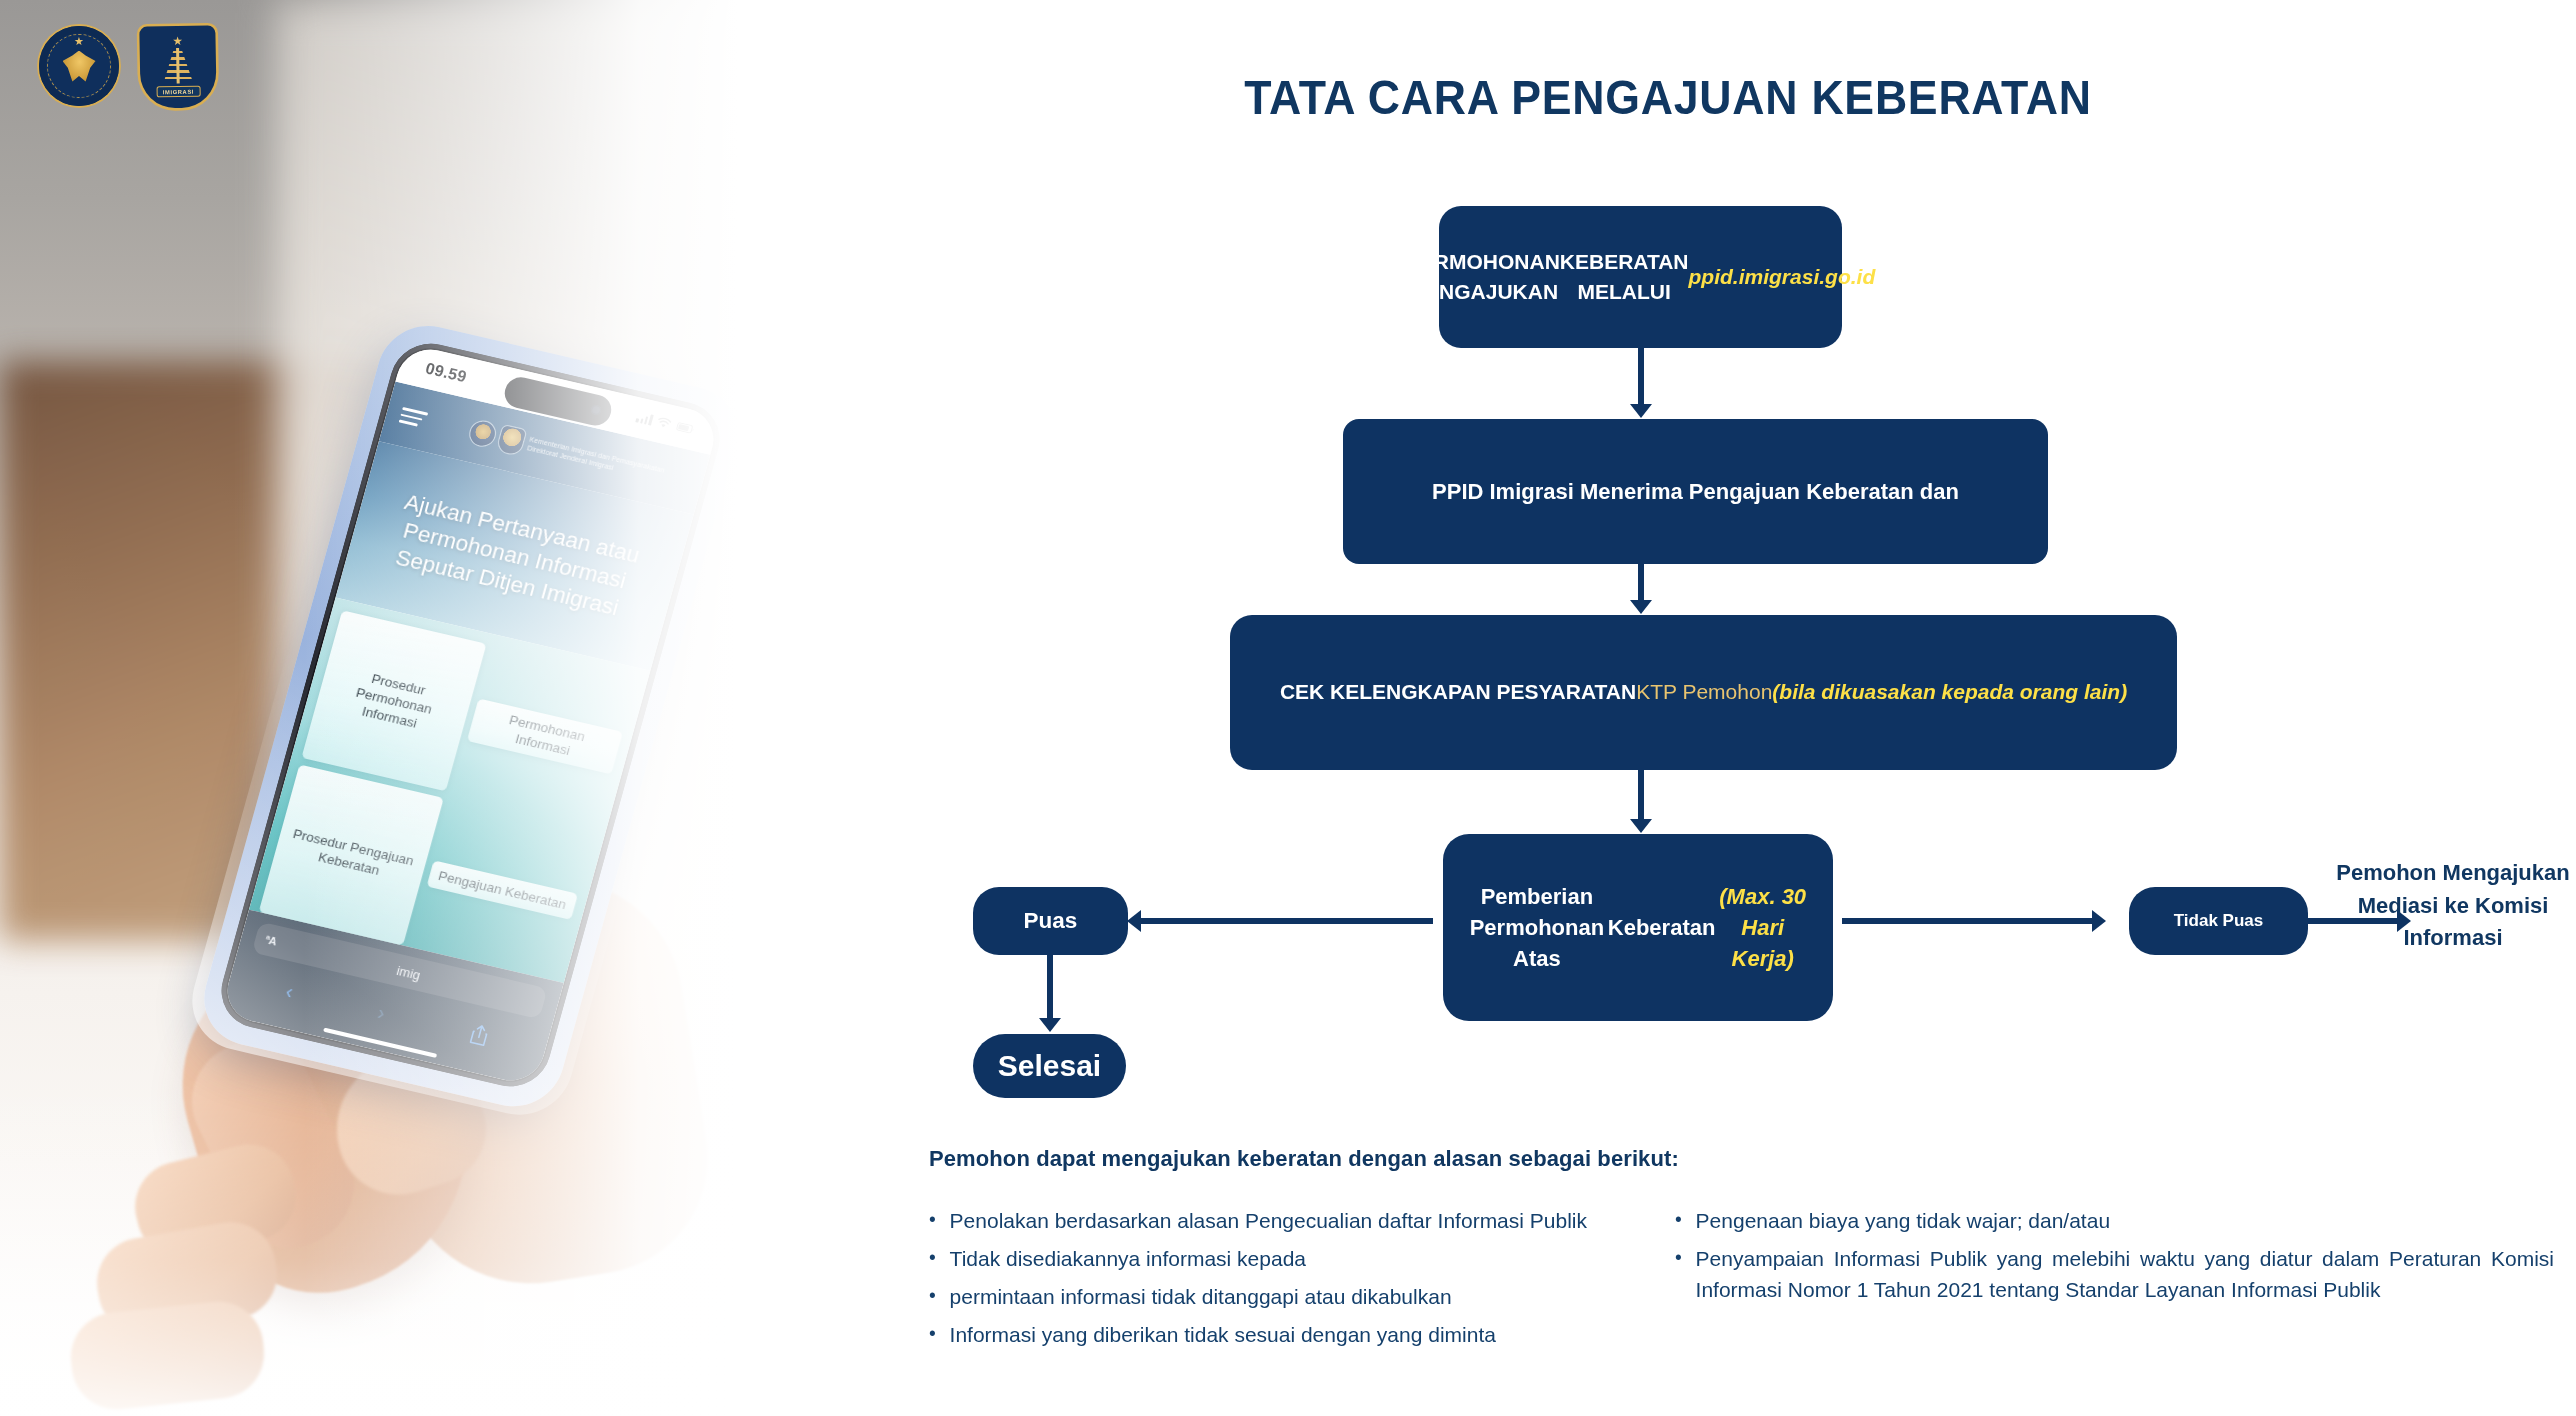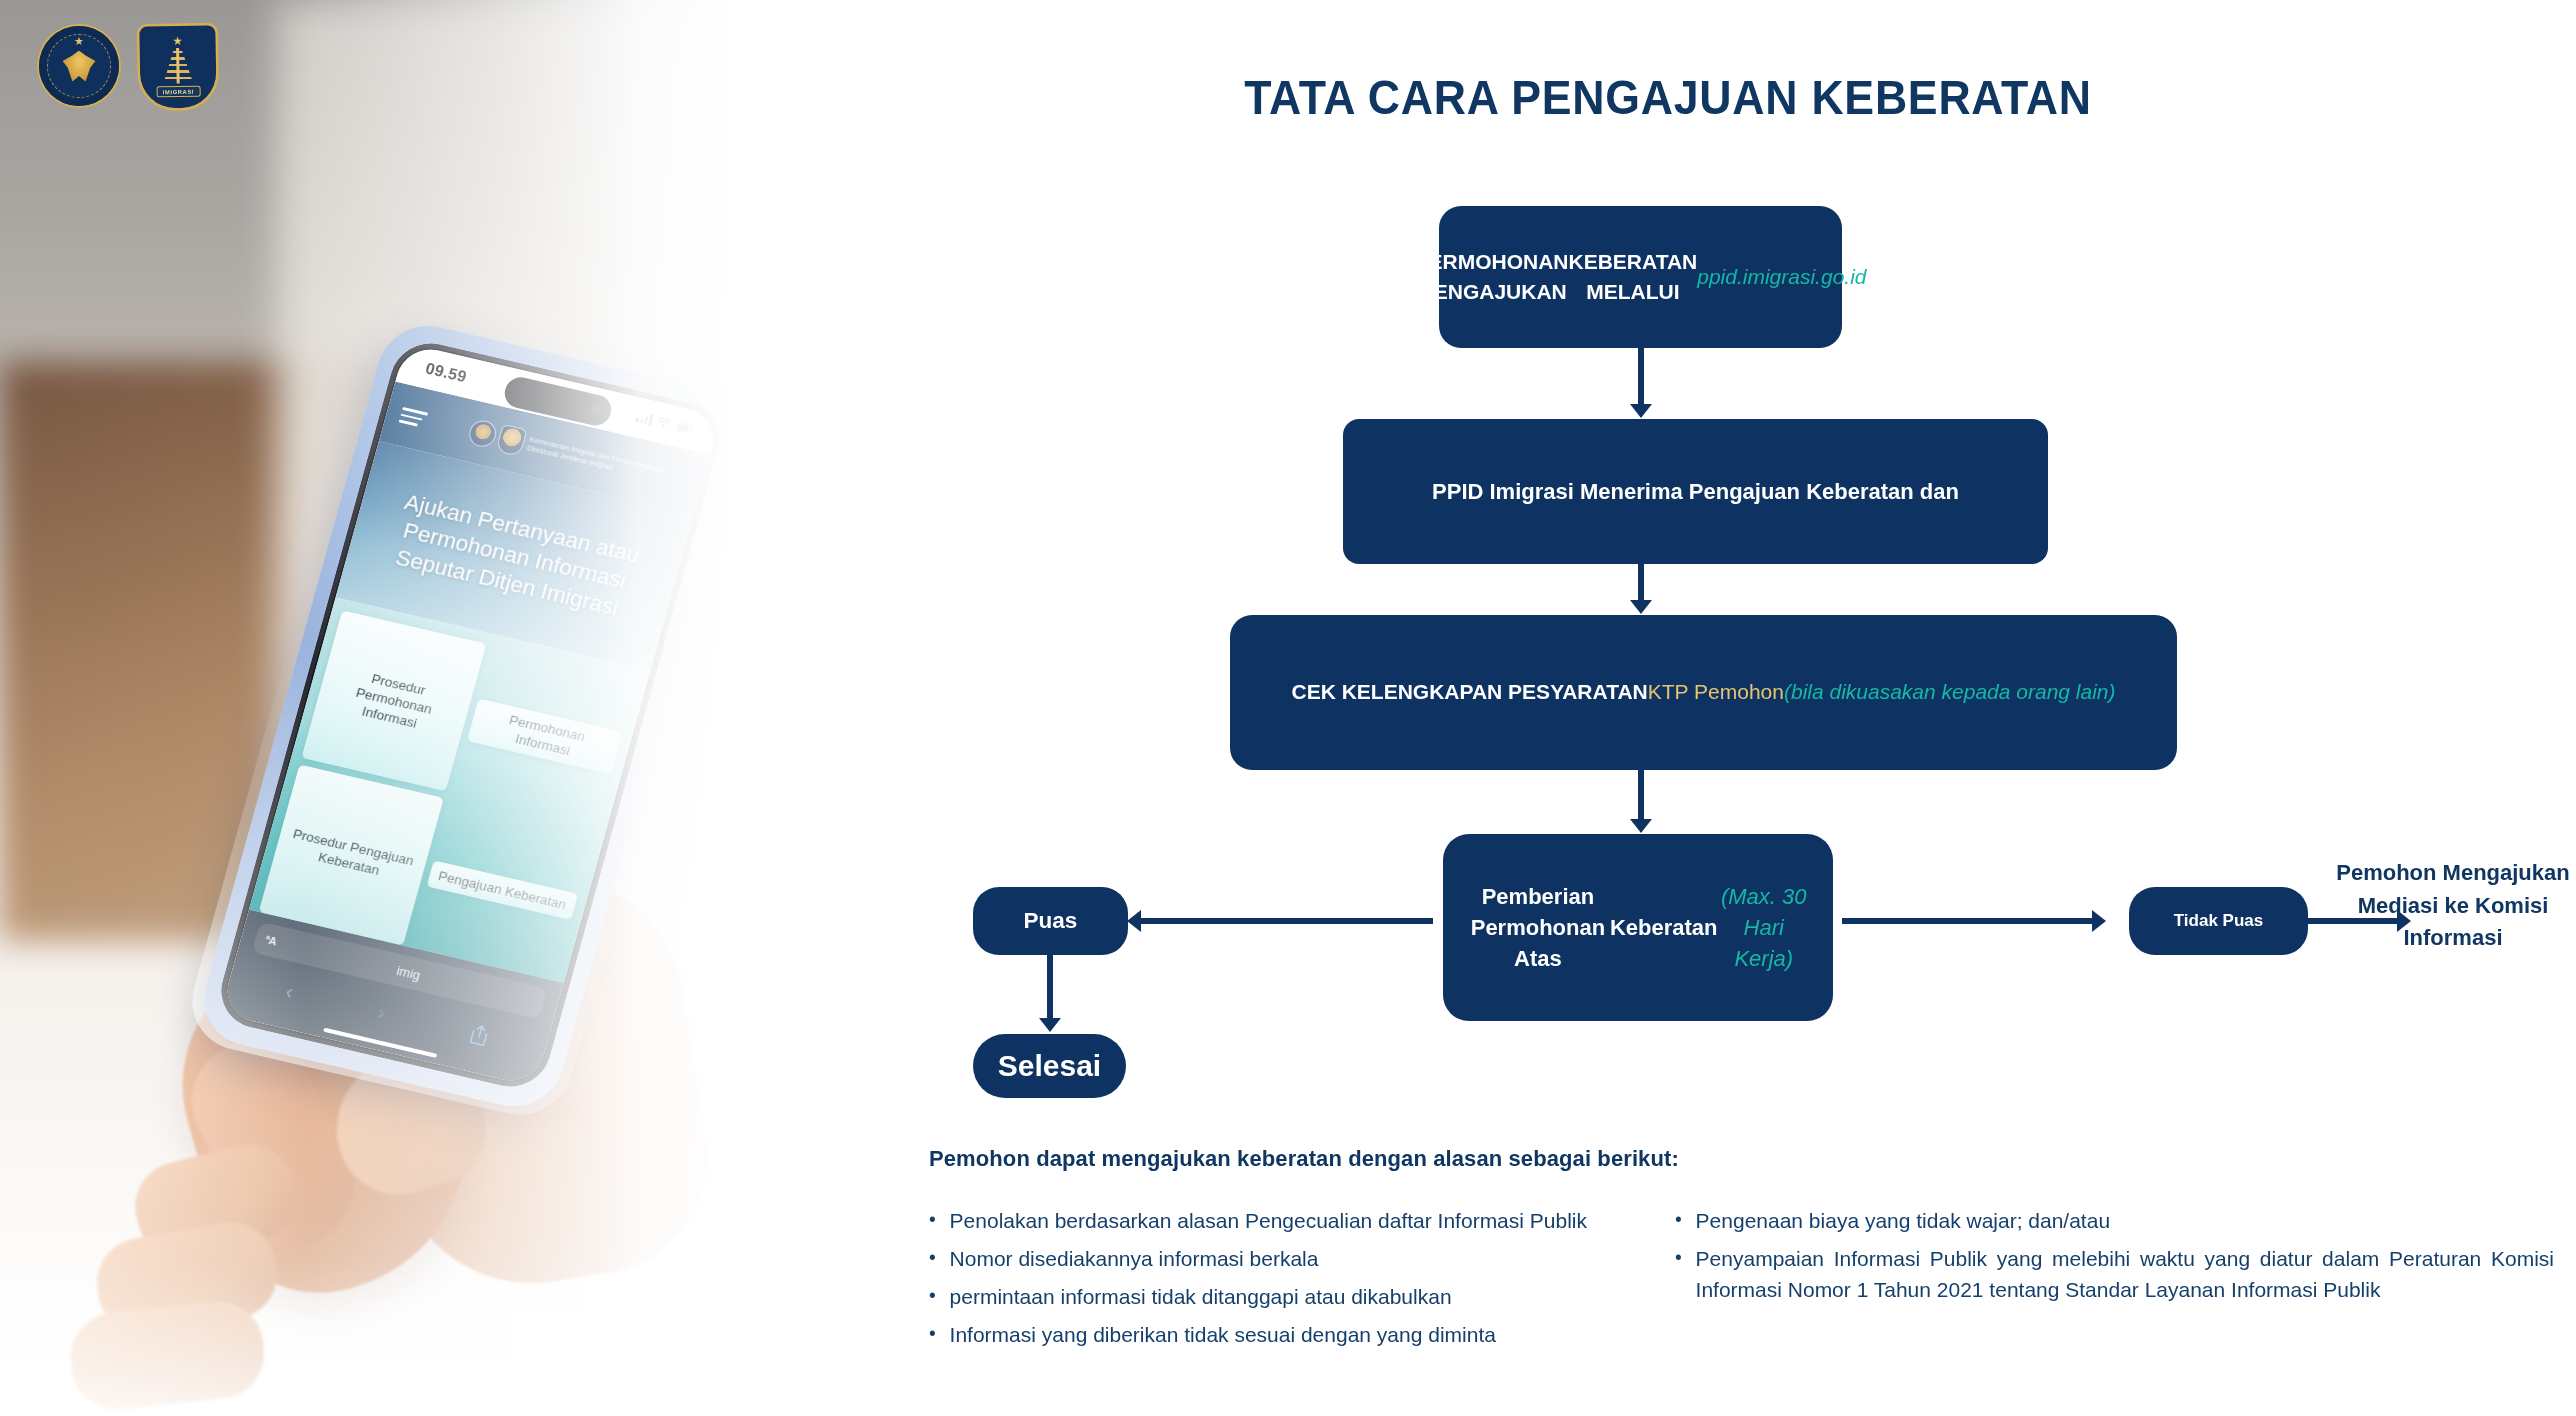--- a/index.html
+++ b/index.html
@@ -340,21 +340,21 @@
     display: flex;
     flex-direction: row;
     align-items: center;
     justify-content: center;
     text-align: center;
     box-sizing: border-box;
   }
   .node .ln { display: block; }
   .ln-bold { font-weight: 700; }
   .ln-gold { color: #e9c46f; font-weight: 400; }
-  .ln-gold-italic { color: #14b8a6; font-style: italic; font-weight: 400; }
+  .ln-gold-italic { color: #fde047; font-style: italic; font-weight: 700; }
 
   #node-permohonan {
     left: 679px; top: 206px; width: 403px; height: 142px;
     border-radius: 22px;
     font-size: 21px; line-height: 1.42;
     padding: 0 26px;
   }
   #node-ppid {
     left: 583px; top: 419px; width: 705px; height: 145px;
     border-radius: 16px;
@@ -640,21 +640,21 @@
 
     <div id="reasons-cols">
 
       <div class="reasons-col" id="reasons-col-left">
         <div class="reason-item">
           <span class="reason-bullet">•</span>
           <span class="reason-text">Penolakan berdasarkan alasan Pengecualian daftar Informasi Publik</span>
         </div>
         <div class="reason-item">
           <span class="reason-bullet">•</span>
-          <span class="reason-text">Nomor disediakannya informasi berkala</span>
+          <span class="reason-text">Tidak disediakannya informasi kepada</span>
         </div>
         <div class="reason-item">
           <span class="reason-bullet">•</span>
           <span class="reason-text">permintaan informasi tidak ditanggapi atau dikabulkan</span>
         </div>
         <div class="reason-item">
           <span class="reason-bullet">•</span>
           <span class="reason-text">Informasi yang diberikan tidak sesuai dengan yang diminta</span>
         </div>
       </div>

